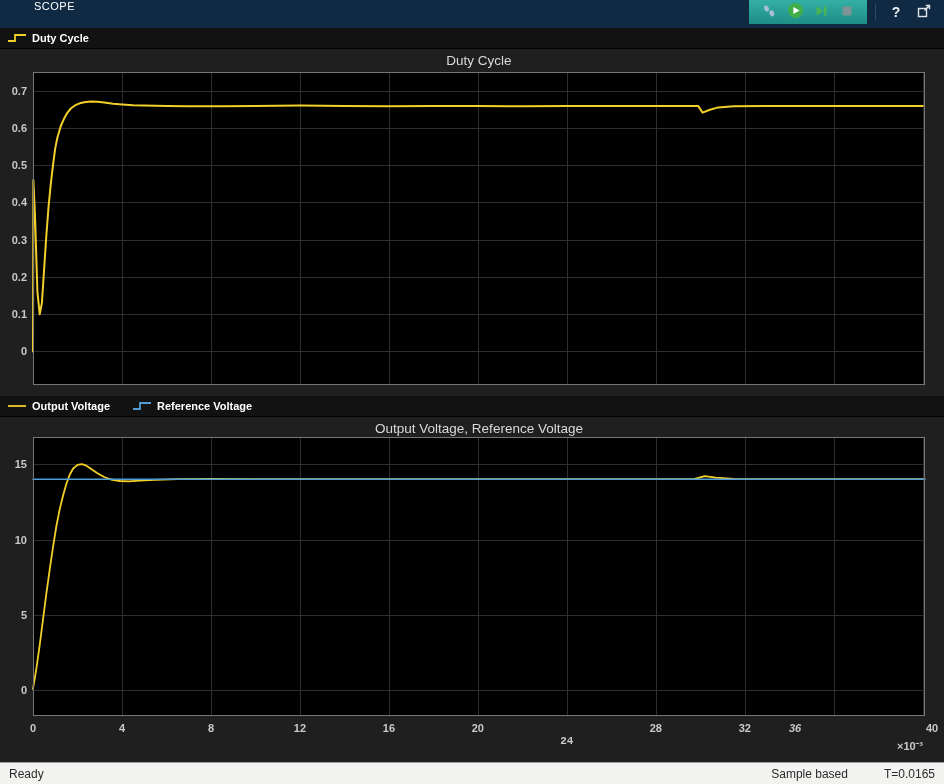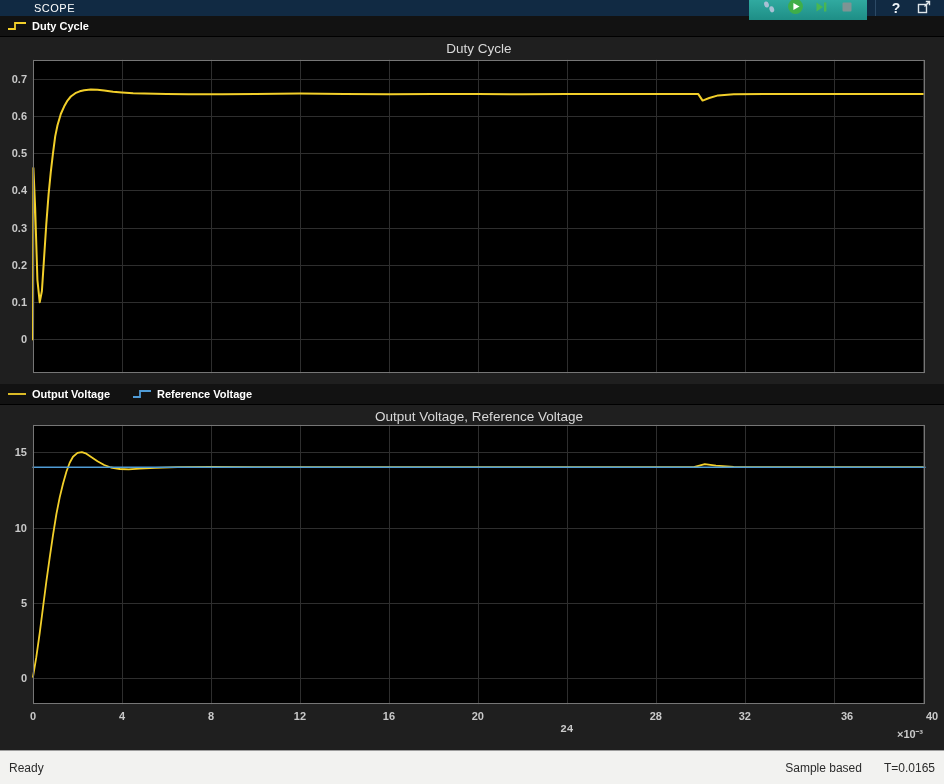--- a/index.html
+++ b/index.html
@@ -3,22 +3,22 @@
 <meta charset="utf-8">
 <style>
   html,body{margin:0;padding:0}
   body{
     width:944px;height:784px;overflow:hidden;background:#1f1f1f;
     font-family:"Liberation Sans",sans-serif;-webkit-font-smoothing:antialiased;
     position:relative;
   }
   
   .toolstrip{
-    height:16px;background:#112a43;display:flex;justify-content:space-between;
-    align-items:center;
+    height:28px;background:#112a43;display:flex;justify-content:space-between;
+    align-items:flex-start;
   }
   .tabs{display:flex;padding-left:16px}
   .tab{
     color:#dfe8f0;font-size:11px;letter-spacing:.5px;display:flex;align-items:center;
     padding:0 18px;cursor:default;white-space:nowrap;
   }
   .tab.active{color:#ffffff}
   .toolbar-right{display:flex;align-items:stretch}
   .sim-group{
     display:flex;align-items:center;padding:0 8px;gap:2px;
@@ -53,25 +53,25 @@
   .plot-box svg{position:absolute;left:0;top:0;overflow:visible}
   .tick{
     position:absolute;color:#c9c9c9;font-size:11px;font-weight:bold;line-height:13px;
     pointer-events:none;
   }
   .ytick{left:-40px;width:34px;text-align:right}
   .xtick{width:40px;text-align:center}
   .xscale{position:absolute;width:60px;text-align:right;color:#c9c9c9;font-size:11px;font-weight:bold}
   
   .statusbar{
-    position:absolute;left:0;bottom:0;width:944px;height:34px;box-sizing:border-box;
+    position:absolute;left:0;bottom:0;width:944px;height:22px;box-sizing:border-box;
     background:#f2f2f0;border-top:1px solid #9d9d9d;display:flex;align-items:center;
     justify-content:space-between;padding:0 9px;font-size:12px;color:#2b2b2b;
   }
-  .status-right{display:flex;align-items:center;gap:22px}
+  .status-right{display:flex;align-items:center;gap:36px}
 </style>
 </head>
 <body>
 
 <div class="toolstrip">
   <div class="tabs">
     <div class="tab active">SCOPE</div>
   </div>
   <div class="toolbar-right">
     <div class="sim-group">
@@ -188,21 +188,21 @@
       <span class="tick ytick" style="top: 21.1459px;">15</span>
       <span class="tick xtick" style="left: -20px; top: 285px;">0</span>
       <span class="tick xtick" style="left: 68.9776px; top: 285px;">4</span>
       <span class="tick xtick" style="left: 157.955px; top: 285px;">8</span>
       <span class="tick xtick" style="left: 246.933px; top: 285px;">12</span>
       <span class="tick xtick" style="left: 335.91px; top: 285px;">16</span>
       <span class="tick xtick" style="left: 424.888px; top: 285px;">20</span>
       <span class="tick xtick" style="left: 513.865px; top: 298px; font-family: Liberation Mono, monospace;">24</span>
       <span class="tick xtick" style="left: 602.843px; top: 285px;">28</span>
       <span class="tick xtick" style="left: 691.82px; top: 285px;">32</span>
-      <span class="tick xtick" style="left: 794px; top: 285px;">36</span>
+      <span class="tick xtick" style="left: 742px; top: 285px; font-style: italic;">36</span>
       <span class="tick xtick" style="left: 879px; top: 285px;">40</span>
       <span class="xscale" style="left: 830px; top: 301px;">×10⁻³</span>
     </div>
 </div>
 
 <div class="statusbar">
   <span>Ready</span>
   <span class="status-right">
     <span>Sample based</span>
     <span>T=0.0165</span>

